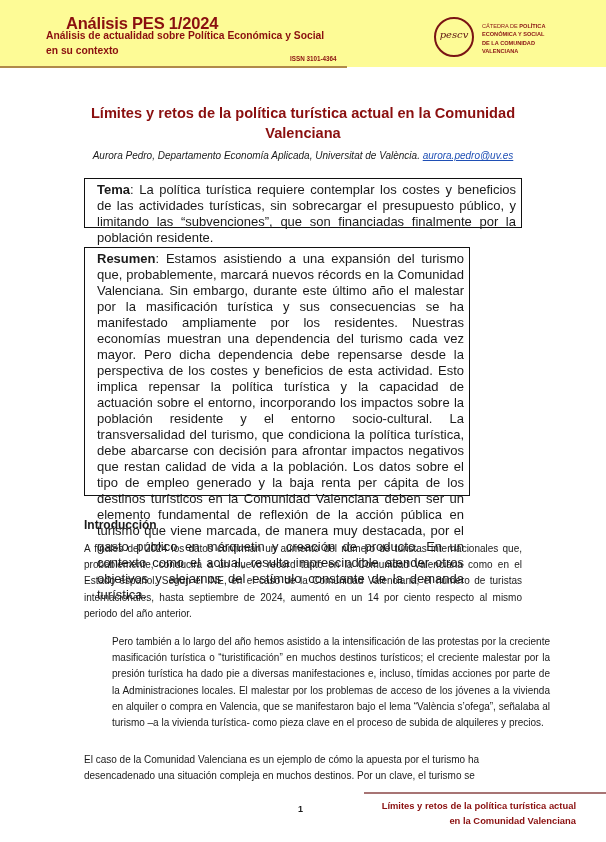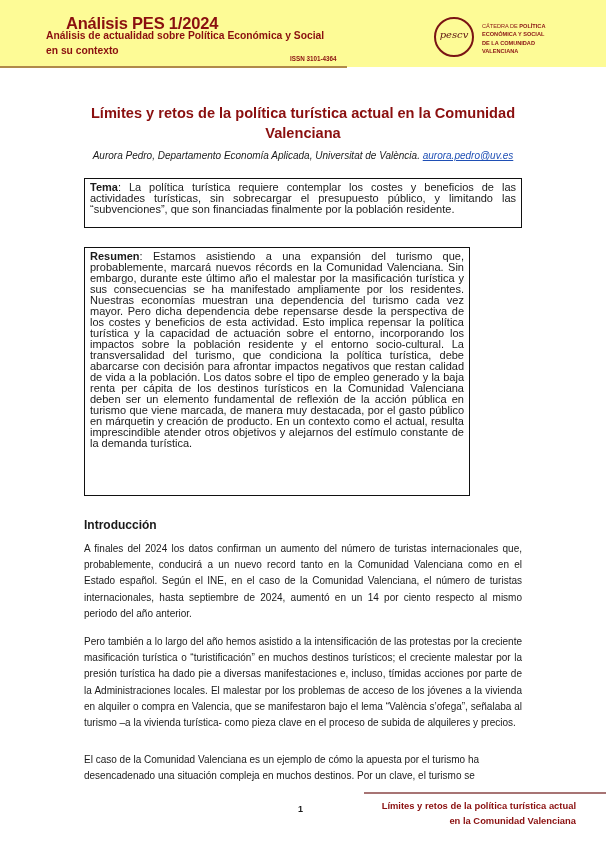--- a/index.html
+++ b/index.html
@@ -42,35 +42,35 @@
       position: absolute; left: 60px; top: 103px; width: 486px; text-align: center;
       font-size: 14.6px; font-weight: bold; color: #8a0f0f; line-height: 20px;
     }
     .author-line {
       position: absolute; left: 60px; top: 150px; width: 486px; text-align: center;
       font-size: 10px; font-style: italic; color: #1a1a1a;
     }
     .author-line a { color: #1f4fb5; text-decoration: underline; }
     .box {
       position: absolute; border: 1.3px solid #111; box-sizing: border-box;
-      font-size: 11px; line-height: 11px; text-align: justify; color: #1a1a1a;
-      padding: 3px 5px 2px 5px;
+      font-size: 13px; line-height: 16px; text-align: justify; color: #1a1a1a;
+      padding: 3px 5px 2px 12px;
     }
     .box b { font-weight: bold; }
     .tema-box { left: 84px; top: 178px; width: 438px; height: 50px; }
     .resumen-box { left: 84px; top: 247px; width: 386px; height: 249px; }
     .section-heading {
       position: absolute; left: 84px; top: 518px; font-size: 12px; font-weight: bold; color: #1a1a1a;
     }
     .para {
       position: absolute; left: 84px; width: 438px; font-size: 10px; line-height: 16.2px;
       text-align: justify; color: #1a1a1a; margin: 0;
     }
     .p1 { top: 541px; }
-    .p2 { top: 634px; }
+    .p2 { top: 634px; margin-left: 28px; }
     .p3 { top: 752px; text-align: left; }
     .footer-rule {
       position: absolute; left: 364px; top: 792px; width: 242px; height: 1.5px; background: #a77474;
     }
     .page-number {
       position: absolute; left: 298px; top: 804px; font-size: 9px; font-weight: bold; color: #1a1a1a;
     }
     .footer-title {
       position: absolute; left: 376px; top: 798px; width: 200px; text-align: right;
       font-size: 9.4px; font-weight: bold; color: #8a0f0f; line-height: 15px;

